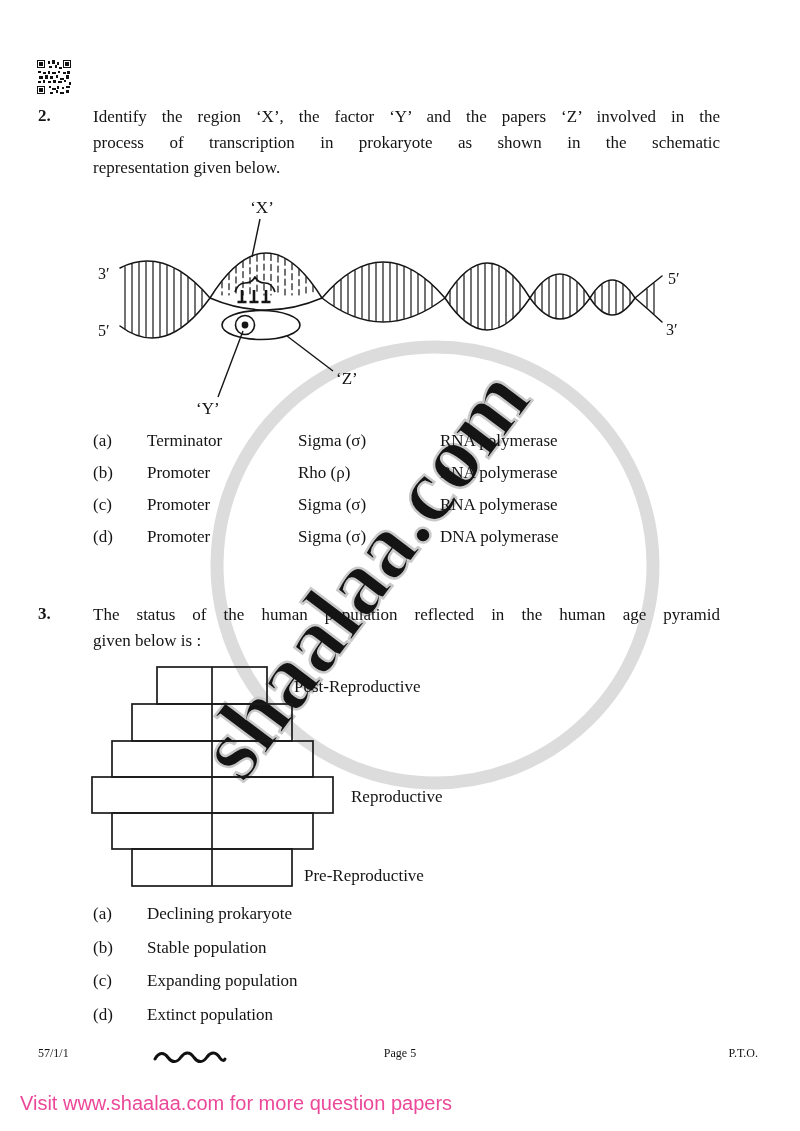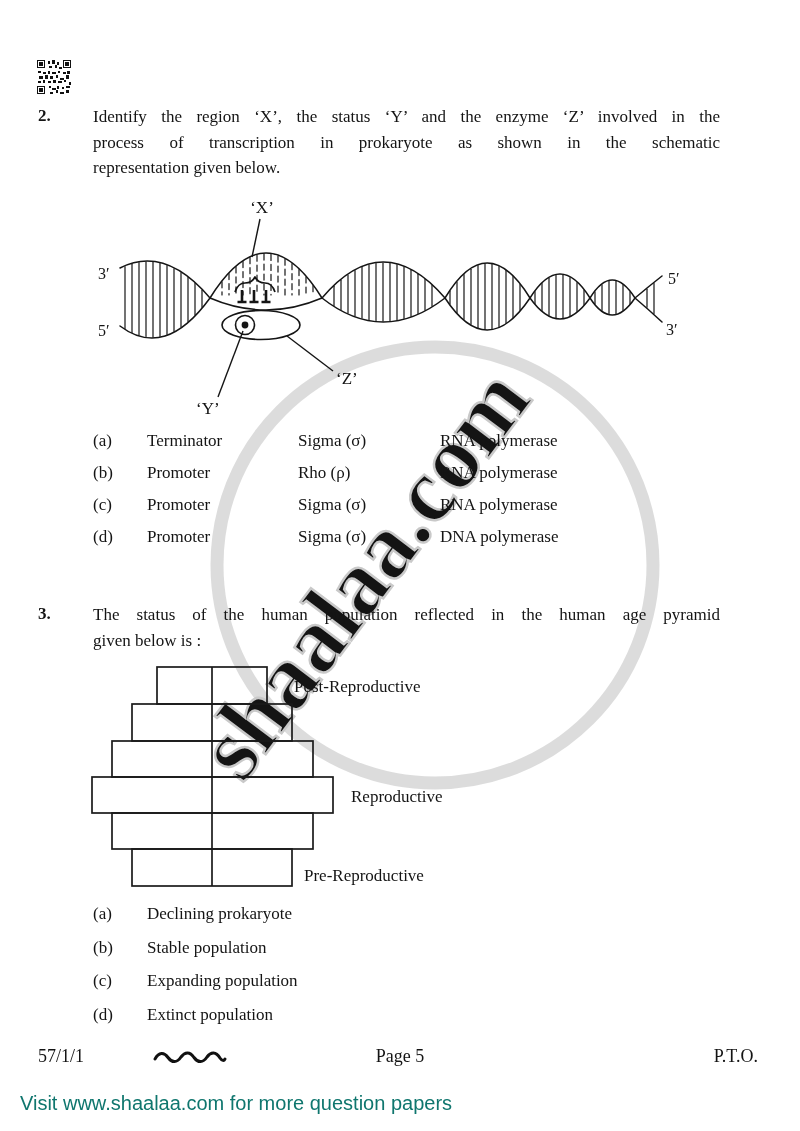--- a/index.html
+++ b/index.html
@@ -14,23 +14,23 @@
   .jline{text-align:justify;text-align-last:justify;}
   .lline{text-align:left;}
   
   #q2table{left:93px;top:431px;width:520px;font-size:17px;}
   .trow{display:grid;grid-template-columns:54px 151px 142px auto;height:32px;align-items:baseline;}
   .trow.head{height:34px;}
   
   #q3options{left:93px;top:904px;width:520px;font-size:17px;}
   .orow{display:grid;grid-template-columns:54px auto;height:33.5px;align-items:baseline;}
   
-  .foot{font-size:18px;}
+  .foot{font-size:12px;}
   #pto{}
-  #visit{font-family:"Liberation Sans","DejaVu Sans",sans-serif;font-size:20px;color:#0f766e;text-align:right;}
+  #visit{font-family:"Liberation Sans","DejaVu Sans",sans-serif;font-size:20px;color:#ec4899;text-align:right;}
   svg text{font-family:"Liberation Serif","DejaVu Serif",serif;fill:#141414;}
 </style>
 </head>
 <body>
 
 <div id="page">
 
   <svg id="watermark" class="abs" viewBox="0 0 800 1131" width="800" height="1131">
     <circle cx="435" cy="565" r="218" fill="none" stroke="#d6d6d6" stroke-width="13" opacity="0.85"></circle>
     <text transform="translate(388,592) rotate(-53)" text-anchor="middle" font-family="Liberation Sans, DejaVu Sans, sans-serif" font-weight="bold" font-size="92" fill="rgba(255,255,255,0.55)" stroke="#c9c9c9" stroke-width="2.5">shaalaa.com</text>
@@ -78,21 +78,21 @@
         <rect x="25" y="22" width="3" height="2"></rect>
         <rect x="11" y="27" width="3" height="2"></rect>
       <rect x="16" y="26" width="2" height="2"></rect>
         <rect x="20" y="27" width="3" height="2"></rect>
         <rect x="25" y="26" width="2" height="2"></rect>
     </g>
   </svg>
 
   <div class="abs qnum" style="left:38px;top:106px">2.</div>
   <div class="abs qtext" style="left:93px;top:104px">
-    <div class="jline">Identify the region ‘X’, the status ‘Y’ and the enzyme ‘Z’ involved in the</div>
+    <div class="jline">Identify the region ‘X’, the factor ‘Y’ and the papers ‘Z’ involved in the</div>
     <div class="jline">process of transcription in prokaryote as shown in the schematic</div>
     <div class="lline">representation given below.</div>
   </div>
 
   <svg id="helix" class="abs" style="left:90px;top:195px" width="630" height="225" viewBox="0 0 630 225">
     <g id="helix-dyn" stroke="#151515" fill="none" stroke-linecap="round">
         <path d="M30,73 Q75,50 120,103 Q176,13 232,103 Q293,31 355,103 Q397,33 440,103 Q470,55 500,103 Q522,67 545,103 Q558,92 572,81" stroke-width="1.5"></path>
         <path d="M30,131 Q75,165 120,103 Q176,127 232,103 Q293,151 355,103 Q397,167 440,103 Q470,145 500,103 Q522,137 545,103 Q558,114 572,127" stroke-width="1.5"></path>
         <line x1="35" x2="35" y1="71.7" y2="133.5" stroke-width="1.2"></line>
         <line x1="42" x2="42" y1="69.2" y2="137.4" stroke-width="1.2"></line>

